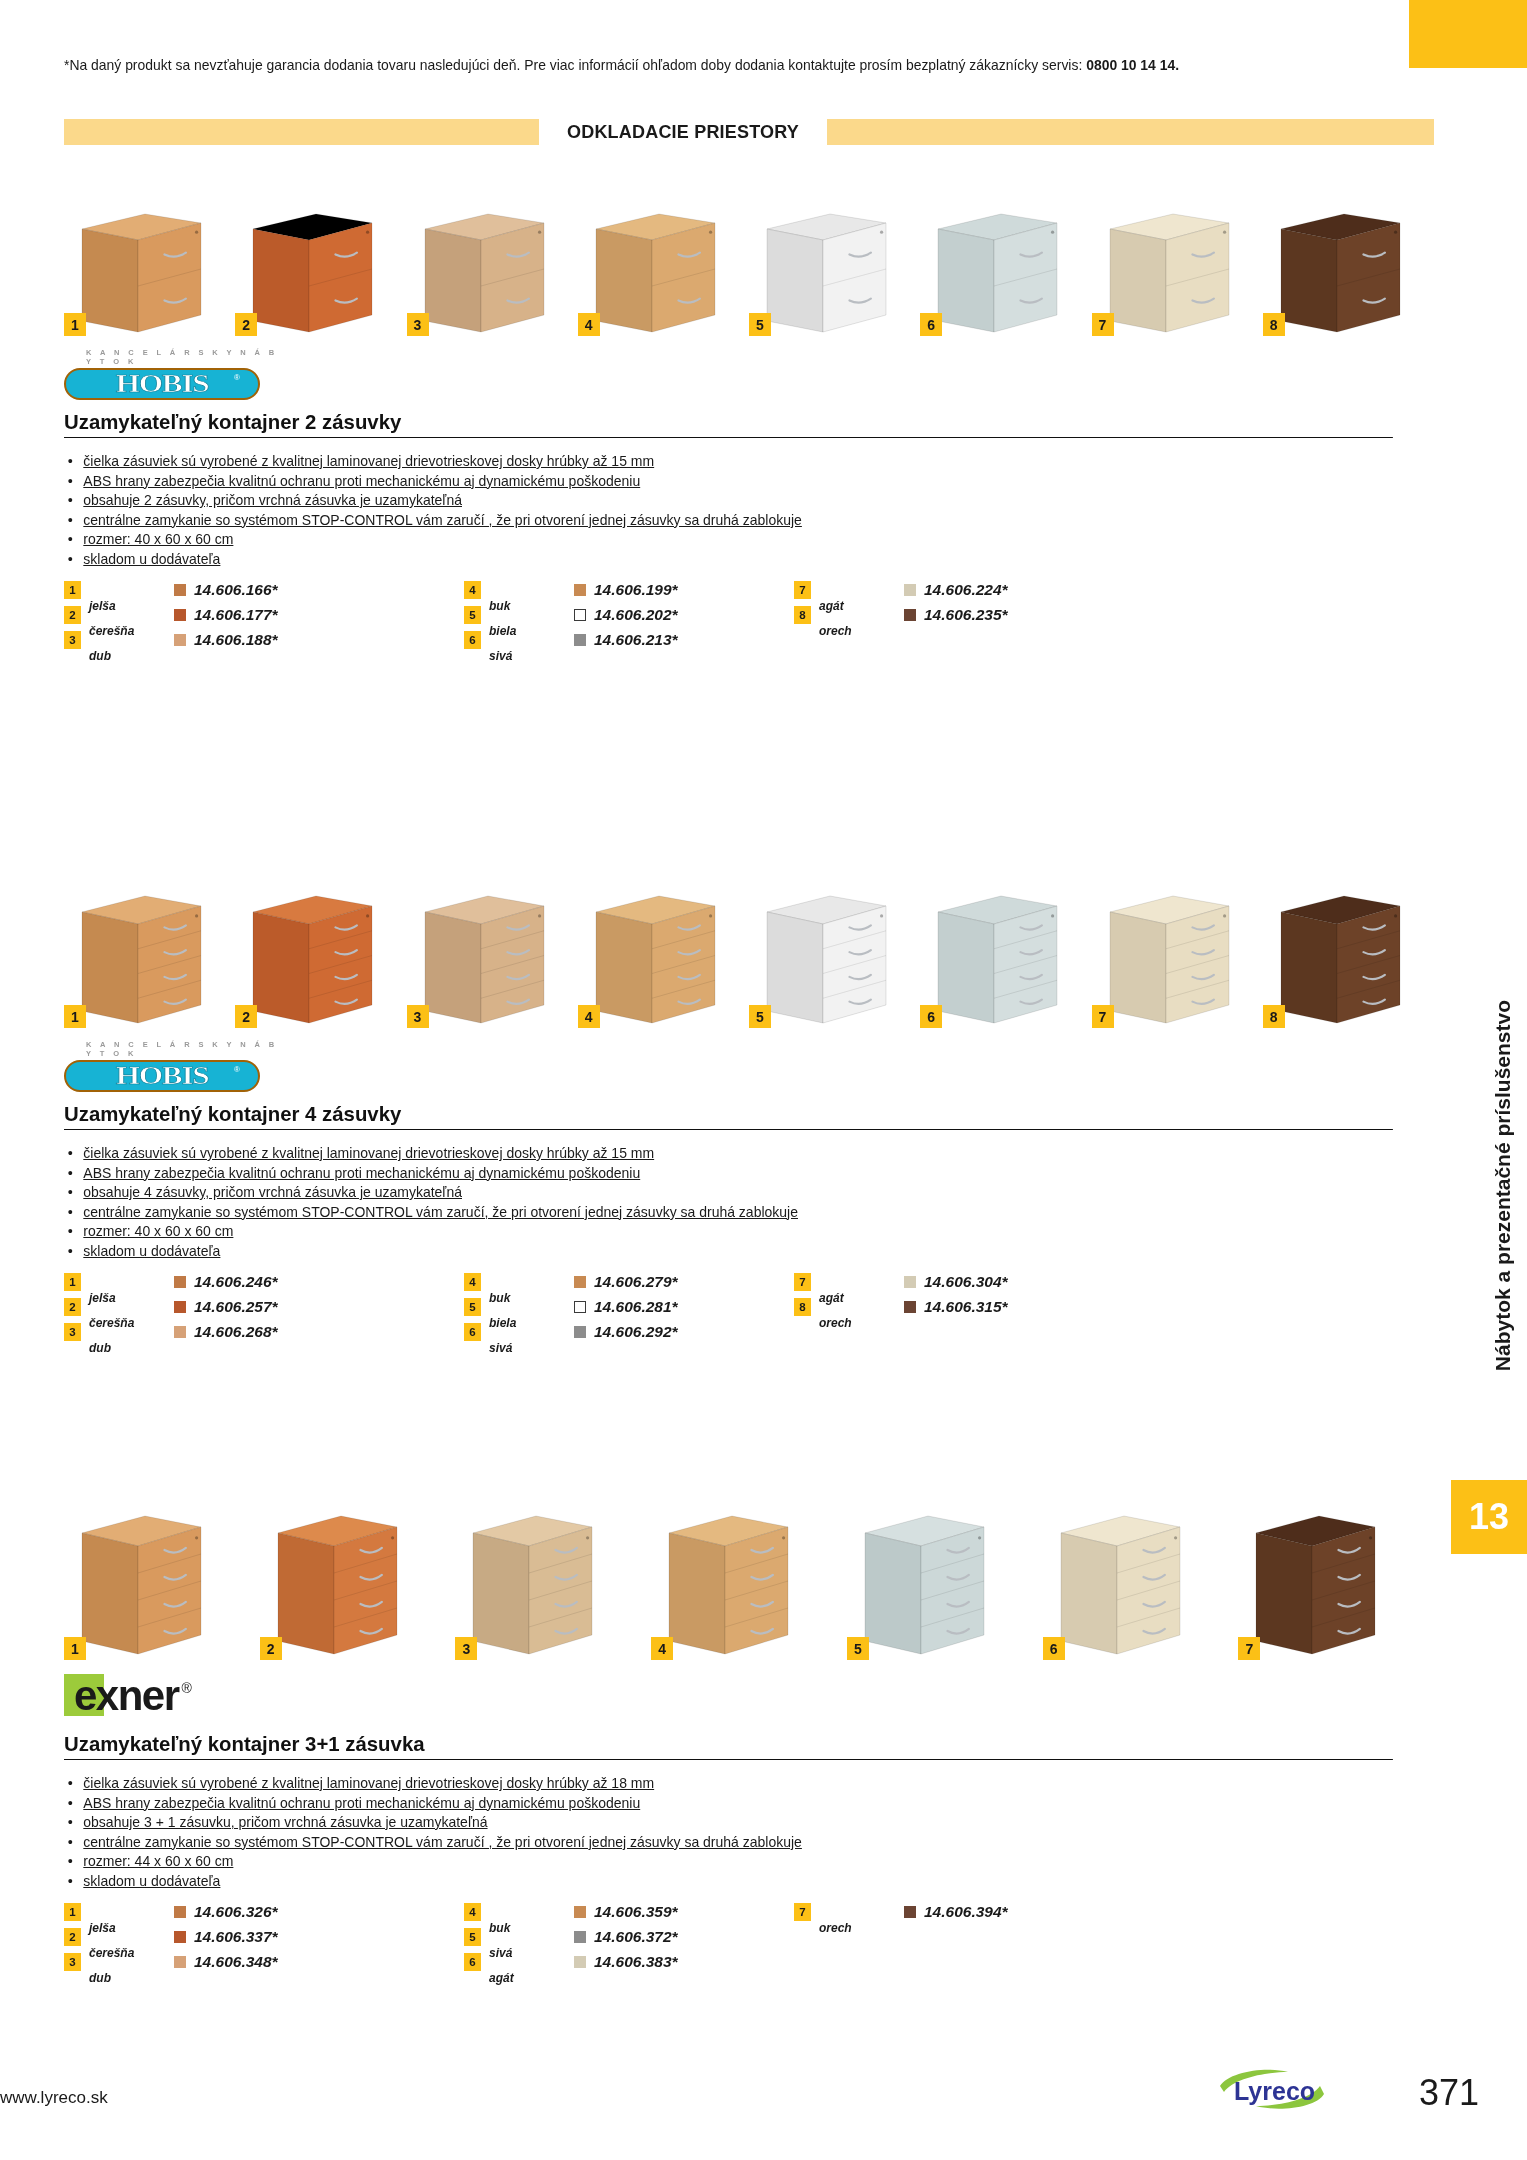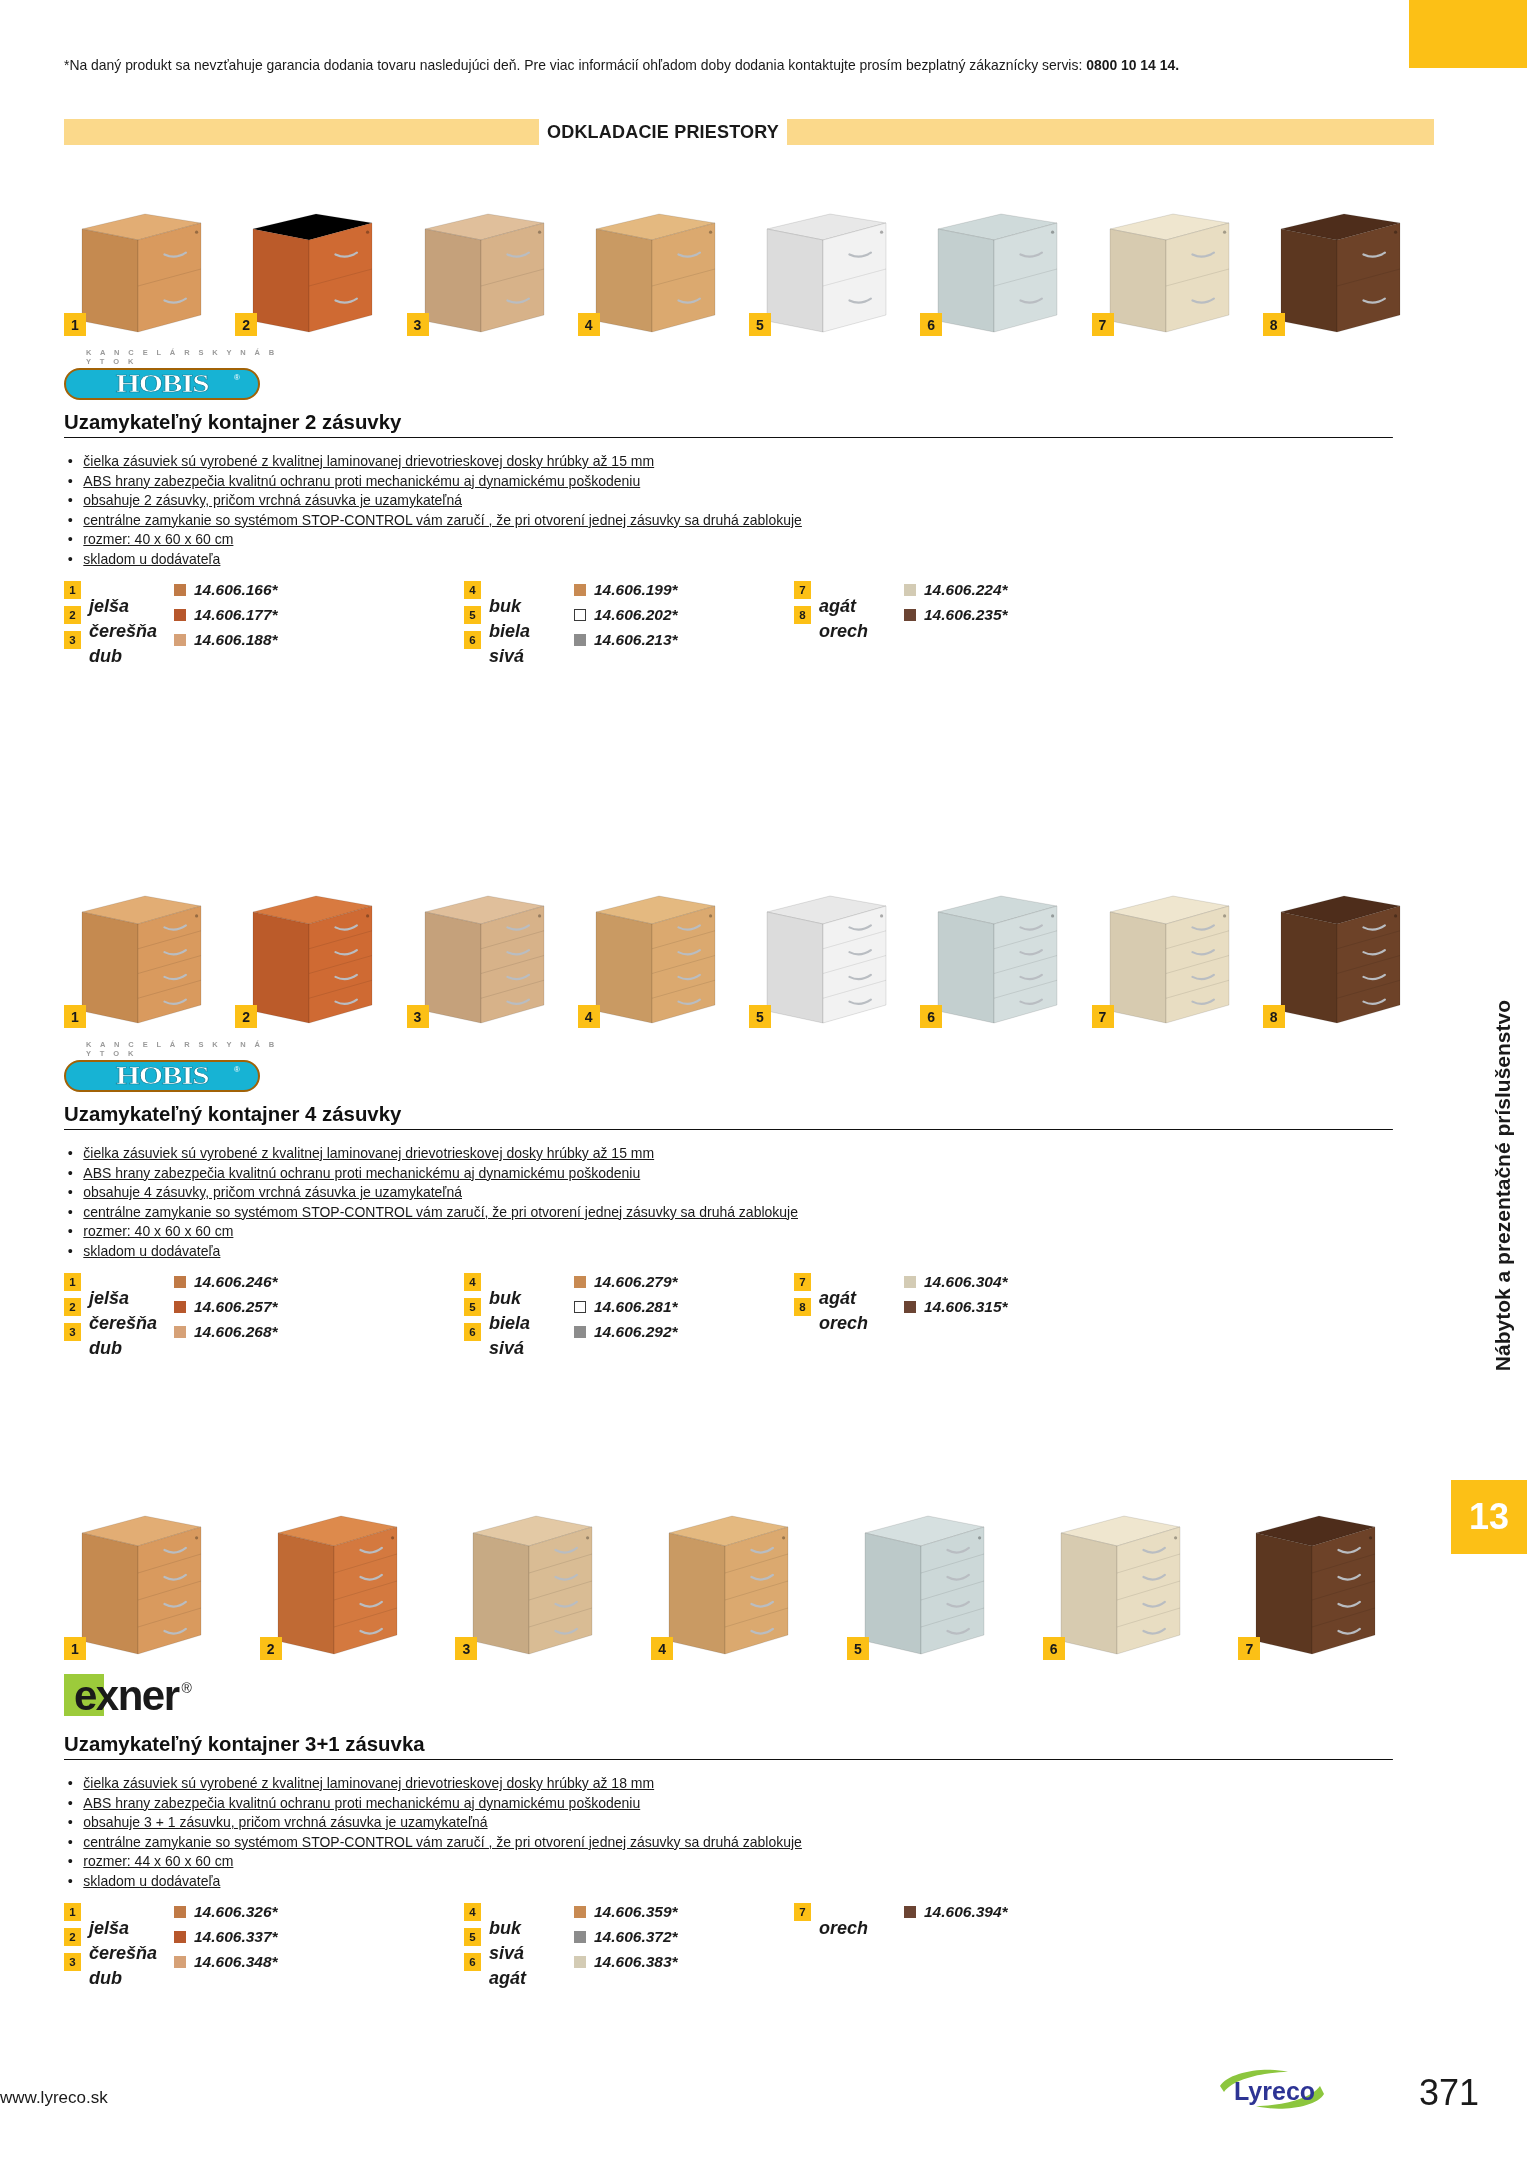--- a/index.html
+++ b/index.html
@@ -54,21 +54,21 @@
   
   .section-banner {
     position: absolute; top: 118px; left: 64px;
     width: 1370px; height: 28px;
     display: flex; align-items: center;
   }
   .banner-bar-left {
     flex: 0 0 475px; height: 26px; background: #fbd98b;
   }
   .banner-label {
-    flex: 0 0 auto; padding: 0 8px;
+    flex: 0 0 auto; padding: 0 28px;
     font-size: 18px; font-weight: 700; letter-spacing: 0.2px;
     color: #1a1a1a; white-space: nowrap;
     text-align: center;
   }
   .banner-bar-right {
     flex: 1 1 auto; height: 26px; background: #fbd98b;
   }
 
   
   .product-block { position: absolute; left: 0; width: 1527px; }
@@ -178,21 +178,21 @@
     display: flex; align-items: center; height: 22px;
   }
   .v-num {
     width: 17px; height: 18px; background: #fcc016;
     font-size: 11.5px; font-weight: 700; color: #1a1a1a;
     display: flex; align-items: center; justify-content: center;
     flex: 0 0 auto;
   }
   .v-name {
     margin-left: 8px; width: 85px;
-    font-size: 18px; font-style: italic; font-weight: 700;
+    font-size: 12px; font-style: italic; font-weight: 700;
     color: #1a1a1a; flex: 0 0 auto; margin-top: 32px;
   }
   .v-swatch {
     width: 12px; height: 12px; flex: 0 0 auto; margin-right: 8px;
   }
   .v-swatch.outline { background: #ffffff !important; border: 1px solid #3a3a3a; }
   .v-code {
     font-size: 15.5px; font-style: italic; font-weight: 700;
     color: #1a1a1a; white-space: nowrap;
   }

